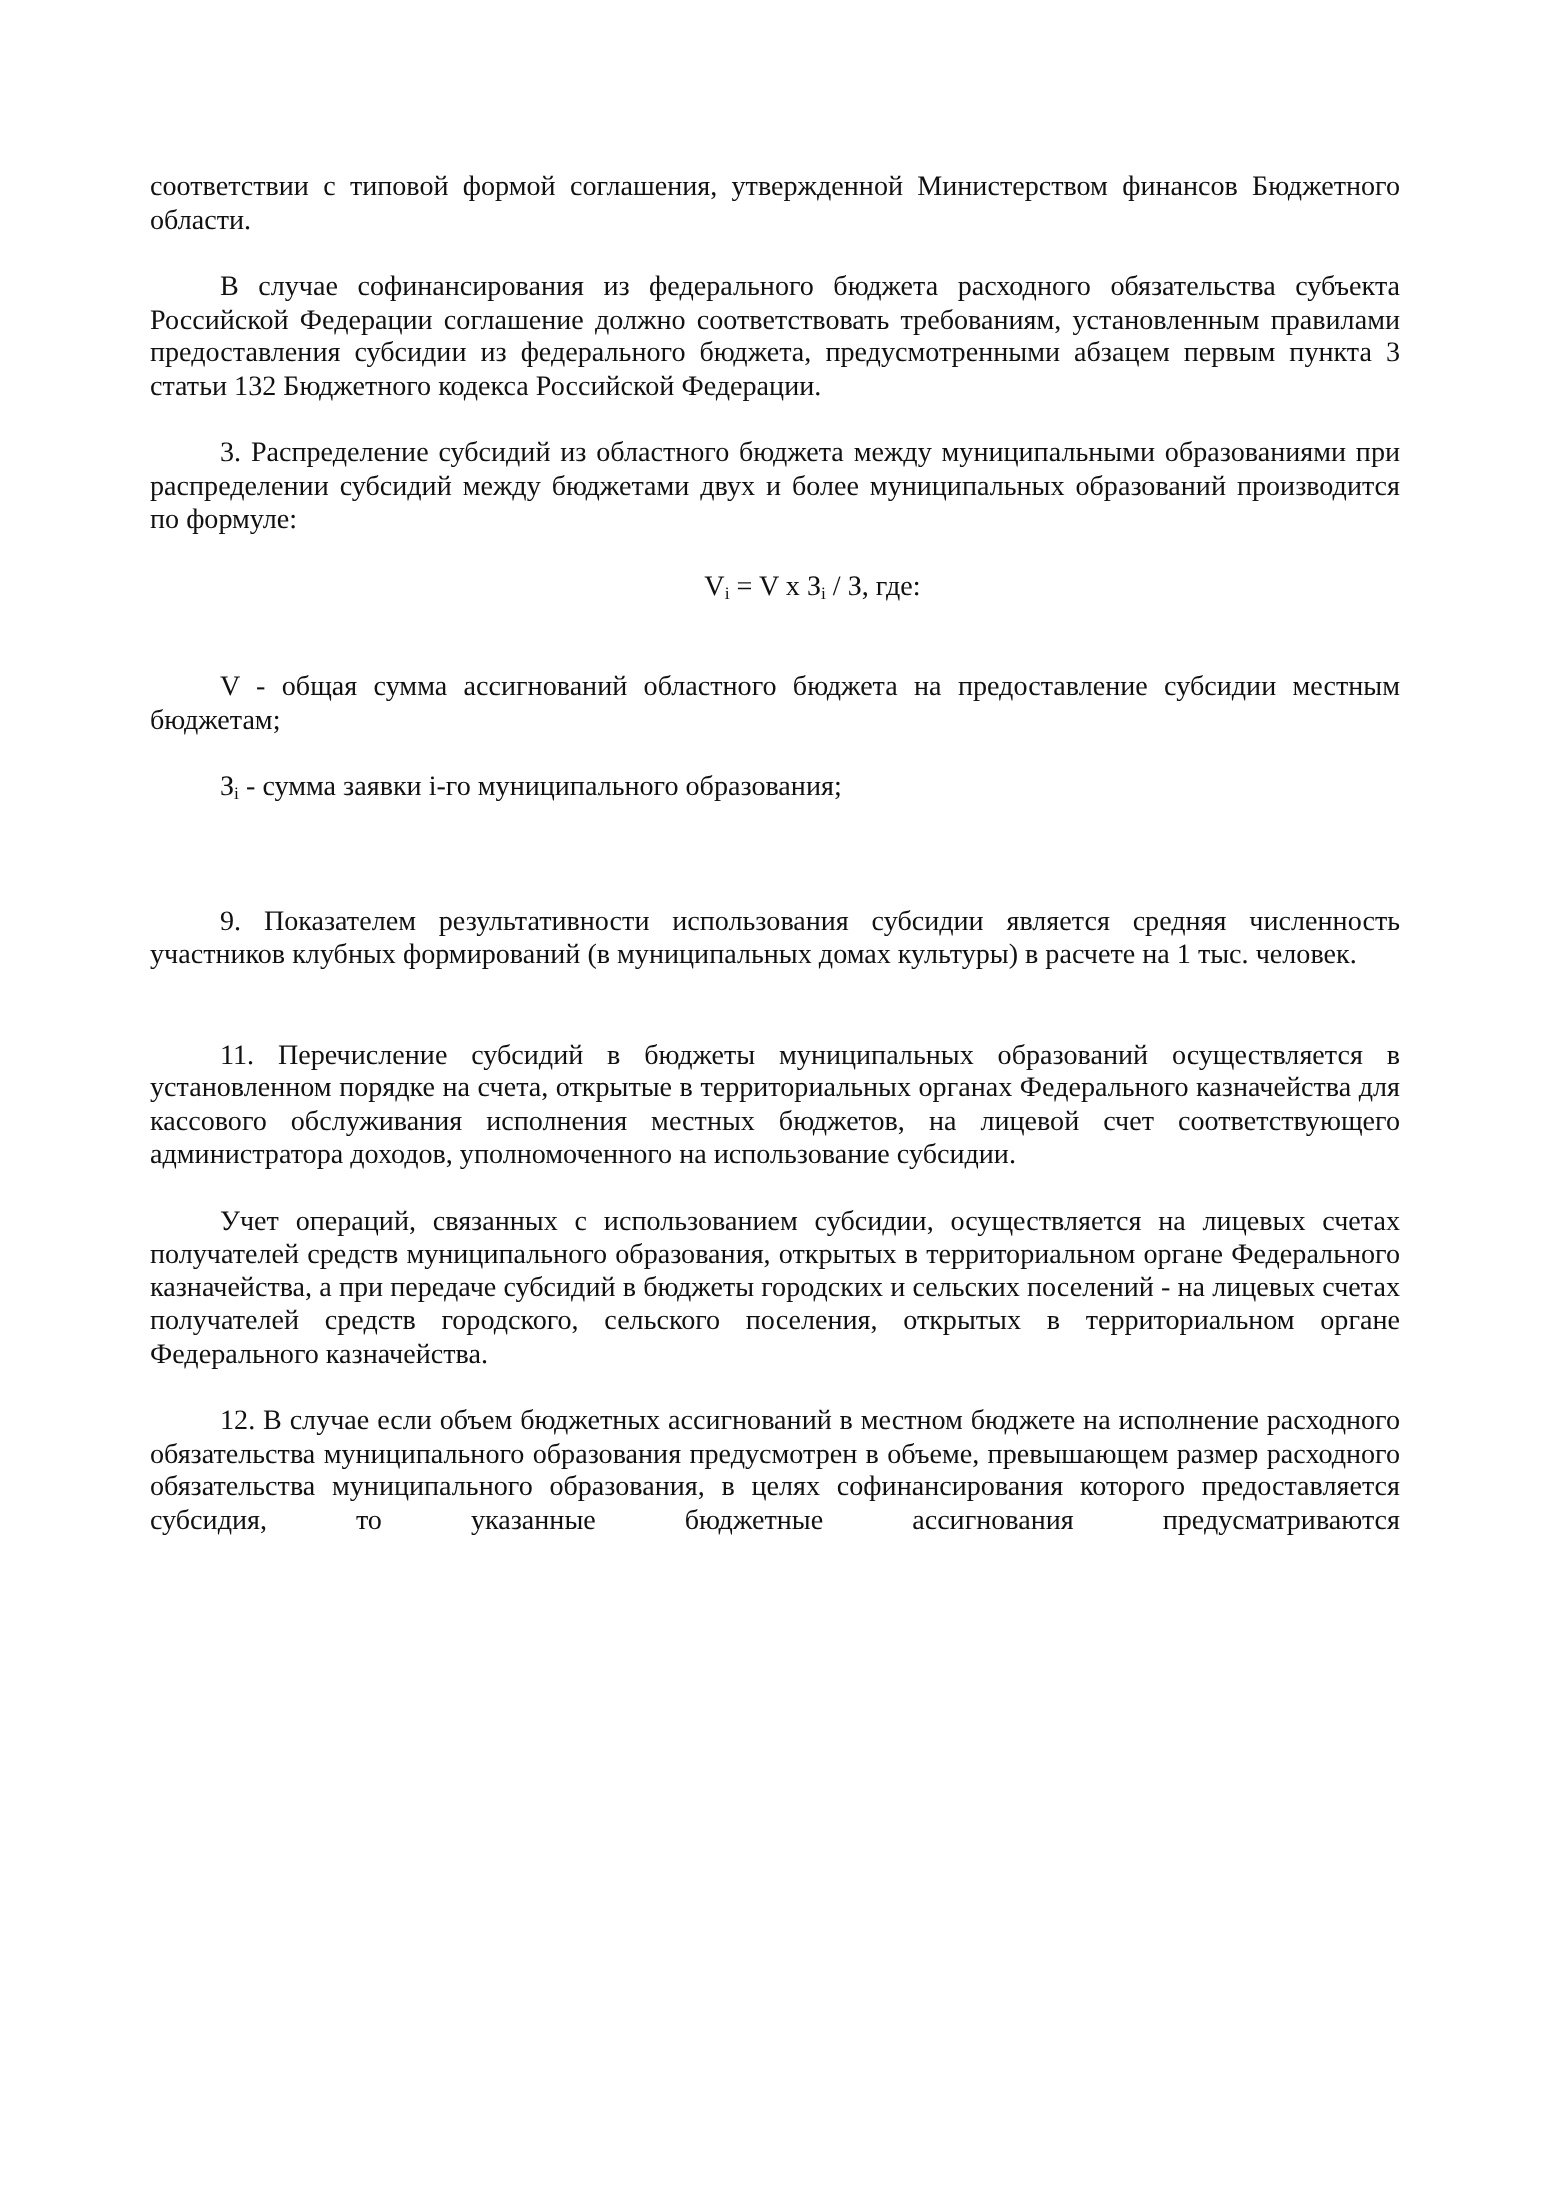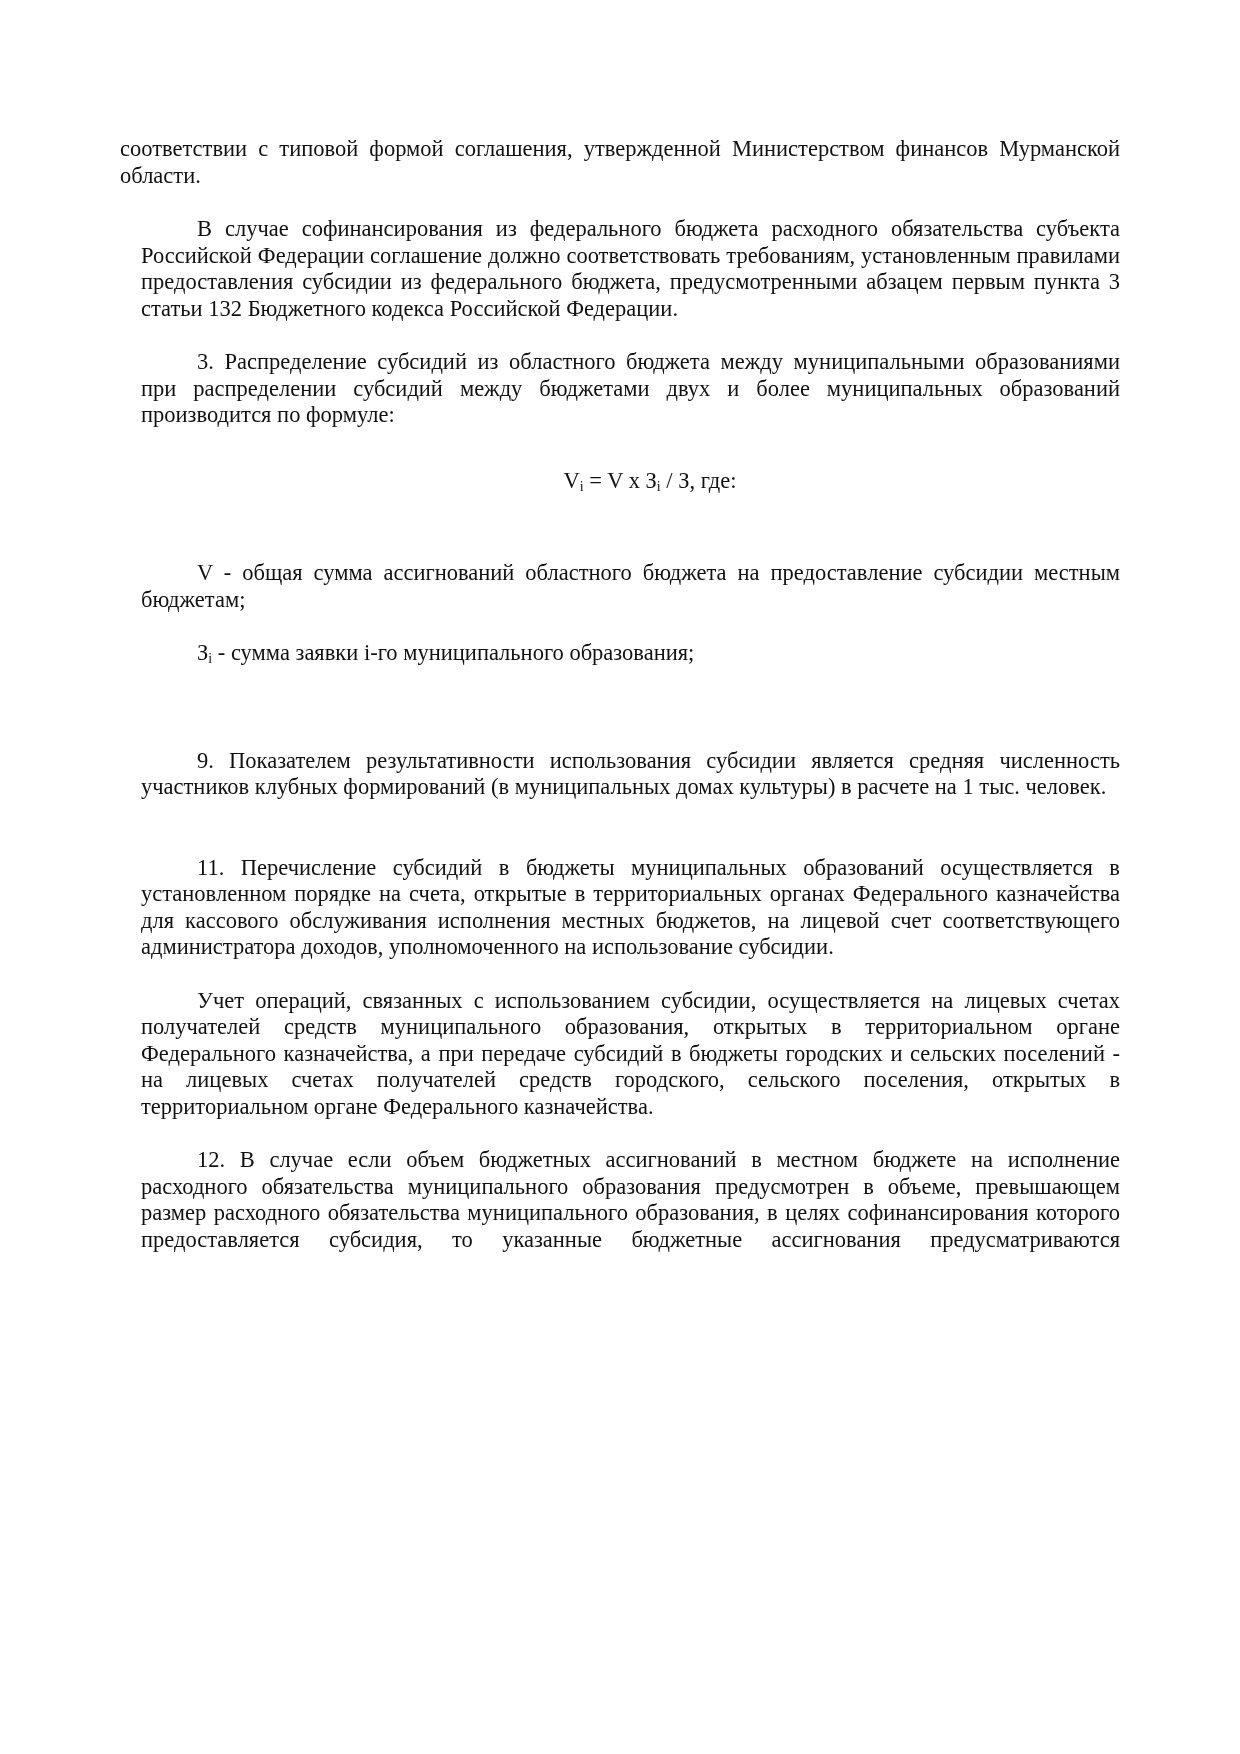--- a/index.html
+++ b/index.html
@@ -2,30 +2,30 @@
 <html><head>
 <meta charset="utf-8">
 <style>
   html, body { margin: 0; padding: 0; background: #ffffff; }
   body { width: 1240px; height: 1754px; position: relative; overflow: hidden; }
   .page {
     position: absolute; left: 120px; top: 136px; width: 1000px;
     font-family: "Liberation Serif", serif; font-size: 22.5px; line-height: 26.5px; color: #111;
   }
   .p { text-align: justify; text-align-last: left; margin: 0; }
-  .ind { text-indent: 56px; margin-left: 21px; }
+  .ind { text-indent: 56px; }
   .gap { height: 27px; }
-  .formula { text-align: center; margin: 12px; padding-left: 60px; }
+  .formula { text-align: center; margin: 0; padding-left: 60px; }
   sub { font-size: 14px; vertical-align: -3px; line-height: 0; }
 </style>
 </head>
 <body>
 
 <div class="page">
-  <p class="p">соответствии с типовой формой соглашения, утвержденной Министерством финансов Мурманской области.</p>
+  <p class="p">соответствии с типовой формой соглашения, утвержденной Министерством финансов Бюджетного области.</p>
   <div class="gap"></div>
   <p class="p ind">В случае софинансирования из федерального бюджета расходного обязательства субъекта Российской Федерации соглашение должно соответствовать требованиям, установленным правилами предоставления субсидии из федерального бюджета, предусмотренными абзацем первым пункта 3 статьи 132 Бюджетного кодекса Российской Федерации.</p>
   <div class="gap"></div>
   <p class="p ind">3. Распределение субсидий из областного бюджета между муниципальными образованиями при распределении субсидий между бюджетами двух и более муниципальных образований производится по формуле:</p>
   <div class="gap"></div>
   <p class="formula"><span>V</span><sub>i</sub><span> = V x З</span><sub>i</sub><span> / З, где:</span></p>
   <div class="gap"></div>
   <div class="gap"></div>
   <p class="p ind"><span>V</span><span> - общая сумма ассигнований областного бюджета на предоставление субсидии местным бюджетам;</span></p>
   <div class="gap"></div>

